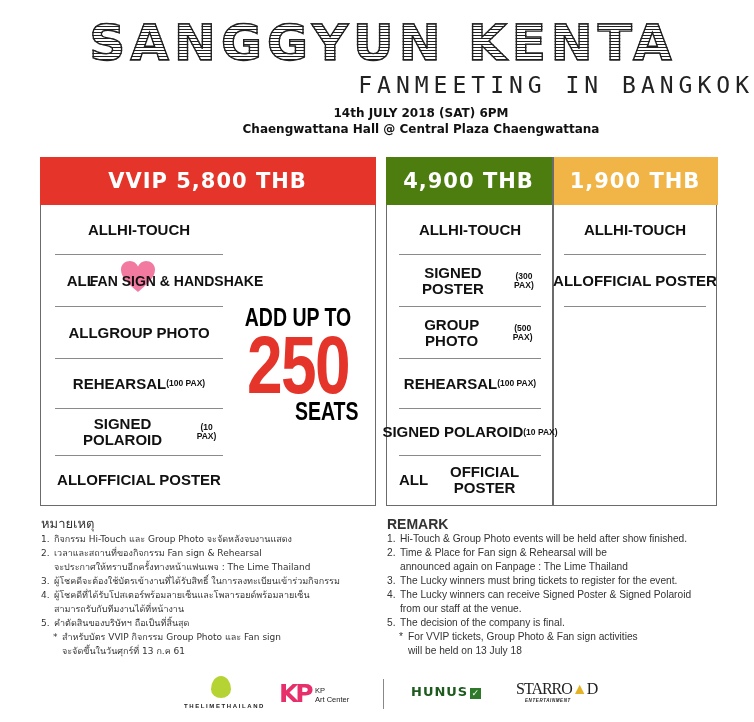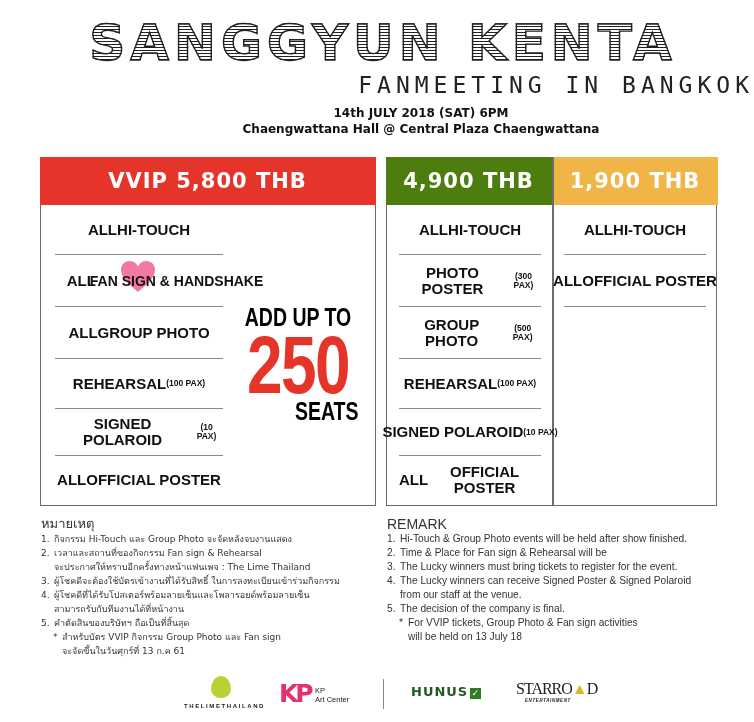--- a/index.html
+++ b/index.html
@@ -74,21 +74,21 @@
     font-family: "Liberation Sans", sans-serif; font-weight: bold; font-size: 82px; color: #e5352b;
     line-height: 68px; transform: scaleX(0.78); letter-spacing: -2px; margin-left: -20px; width: 164px;
   }
   .promo-seats {
     font-family: "Liberation Sans", sans-serif; font-weight: bold; font-size: 26px; color: #000;
     line-height: 24px; transform: scaleX(0.75); text-align: right; margin-right: -16px;
   }
 
   .remark-th { position: absolute; left: 41px; top: 516px; width: 340px; color: #333; }
   .remark-en { position: absolute; left: 387px; top: 516px; width: 350px; color: #333; }
-  .remark-title { font-size: 14px; font-weight: normal; color: #333; line-height: 16px; }
+  .remark-title { font-size: 14px; font-weight: bold; color: #333; line-height: 16px; }
   .remark-th .remark-title { font-weight: normal; font-family: "DejaVu Sans", sans-serif; font-size: 13px; }
   .remark-list { list-style: none; font-size: 10.2px; line-height: 14px; }
   .remark-th .remark-list { font-family: "DejaVu Sans", sans-serif; font-size: 9px; }
   .remark-list li { padding-left: 13px; position: relative; }
   .remark-list li .num { position: absolute; left: 0; }
   .remark-list li.note { padding-left: 21px; }
   .remark-list li.note .num { left: 12px; }
 
   .logos { position: absolute; top: 672px; left: 0; width: 754px; height: 50px; }
   .lime-leaf { position: absolute; left: 211px; top: 4px; width: 20px; height: 22px; background: #b6d334; border-radius: 50% 50% 50% 50% / 60% 60% 40% 40%; transform: rotate(-10px); }
@@ -153,21 +153,21 @@
   <div class="hdr hdr-teal">4,900 THB</div>
   <div class="hdr hdr-yellow">1,900 THB</div>
   <div class="col-split"></div>
 
   <div class="list list-mid">
     <div class="item h50">
       <span>ALL</span>
       <span>HI-TOUCH</span>
     </div>
     <div class="item h52">
-      <span>PHOTO POSTER</span>
+      <span>SIGNED POSTER</span>
       <span class="pax">(300 PAX)</span>
     </div>
     <div class="item h52">
       <span>GROUP PHOTO</span>
       <span class="pax">(500 PAX)</span>
     </div>
     <div class="item h50">
       <span>REHEARSAL</span>
       <span class="pax">(100 PAX)</span>
     </div>
@@ -206,20 +206,21 @@
       <li class="note"><span class="num">*</span><span>สำหรับบัตร VVIP กิจกรรม Group Photo และ Fan sign</span></li>
       <li class="note"><span class="num"></span><span>จะจัดขึ้นในวันศุกร์ที่ 13 ก.ค 61</span></li>
     </ul>
 </div>
 
 <div class="remark-en">
   <div class="remark-title">REMARK</div>
   <ul class="remark-list" id="en-list">
       <li><span class="num">1.</span><span>Hi-Touch &amp; Group Photo events will be held after show finished.</span></li>
       <li><span class="num">2.</span><span>Time &amp; Place for Fan sign &amp; Rehearsal will be</span></li>
+      <li><span class="num"></span><span>announced again on Fanpage : The Lime Thailand</span></li>
       <li><span class="num">3.</span><span>The Lucky winners must bring tickets to register for the event.</span></li>
       <li><span class="num">4.</span><span>The Lucky winners can receive Signed Poster &amp; Signed Polaroid</span></li>
       <li><span class="num"></span><span>from our staff at the venue.</span></li>
       <li><span class="num">5.</span><span>The decision of the company is final.</span></li>
       <li class="note"><span class="num">*</span><span>For VVIP tickets, Group Photo &amp; Fan sign activities</span></li>
       <li class="note"><span class="num"></span><span>will be held on 13 July 18</span></li>
     </ul>
 </div>
 
 <div class="logos">

